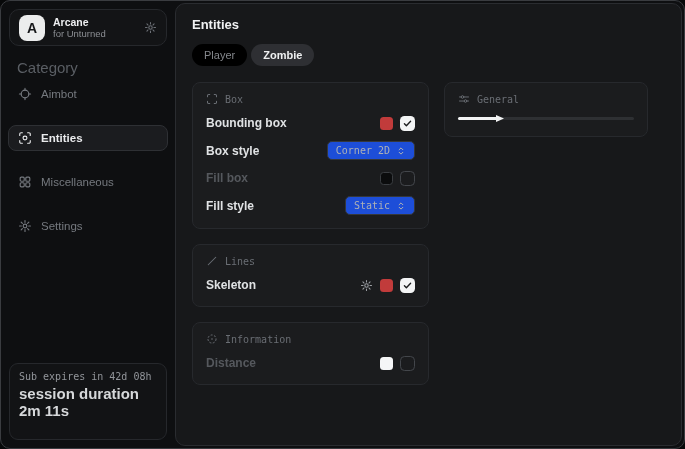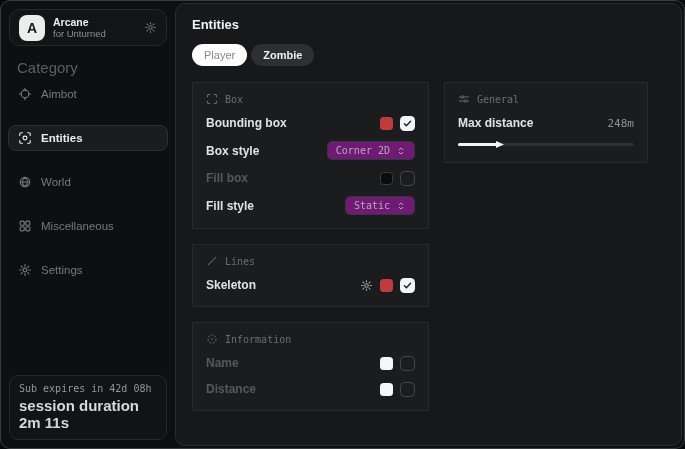--- a/index.html
+++ b/index.html
@@ -29,60 +29,60 @@
   .nav { padding:0 7px; display:flex; flex-direction:column; gap:18px; }
   .nav-item {
     display:flex; align-items:center; gap:9px; height:26px; padding:0 9px;
     border-radius:8px; color:#75797f; font-size:11.5px;
     border:1px solid transparent; cursor:default;
   }
   .nav-item.active { background:#1b1c1f; border-color:#2e3034; color:#e9eaec; font-weight:600; }
   .nav-icon { display:flex; flex:none; }
   .sidebar-footer {
     position:absolute; left:8px; right:8px; bottom:8px;
-    border:1px solid #26282c; border-radius:9px; background:#121315; padding:7px 9px 8px;
+    border:1px solid #26282c; border-radius:9px; background:#121315; padding:7px 9px 20px;
   }
   .footer-expiry { font-family:"DejaVu Sans Mono", monospace; font-size:10px; color:#93969b; }
   .footer-session { font-size:15px; color:#d6d8da; font-weight:700; margin-top:3px; }
   
   .main {
     flex:1; margin:2px 2px 2px 0; border:1px solid #2a2c30; border-radius:10px;
     background:#17181a; padding:13px 16px; position:relative; overflow:hidden;
   }
   .page-title { font-size:13px; font-weight:700; color:#f1f2f3; }
   .tabs { display:flex; gap:4px; margin-top:12px; }
   .tab {
     height:22px; padding:0 12px; border-radius:11px; font-size:11px;
-    display:flex; align-items:center; background:#ffffff; color:#85888d; border:none;
+    display:flex; align-items:center; background:#000000; color:#85888d; border:none;
     font-family:inherit; cursor:default;
   }
   .tab.active { background:#2e2f33; color:#eff0f1; font-weight:600; }
   .content { display:flex; gap:15px; margin-top:16px; align-items:flex-start; }
   .col-left { width:237px; display:flex; flex-direction:column; gap:15px; flex:none; }
   .col-right { width:204px; flex:none;text-align:right; }
-  .card { background:#1b1c1e; border:1px solid #27292d; border-radius:0; padding:10px 13px 13px; }
+  .card { background:#1b1c1e; border:1px solid #27292d; border-radius:8px; padding:10px 13px 13px; }
   .card-header {
     display:flex; align-items:center; gap:7px; color:#6a6e74;
     font-family:"DejaVu Sans Mono", monospace; font-size:10px; margin-bottom:3px;
   }
   .row { display:flex; align-items:center; justify-content:space-between; margin-top:10px; min-height:16px; }
   .row-label { font-size:12px; color:#e0e2e4; font-weight:600; }
   .row-label.dim { color:#55585d; }
   .controls { display:flex; align-items:center; gap:7px; }
   .swatch { width:13px; height:13px; border-radius:3.5px; cursor:default; }
   .swatch.outlined { border:1px solid #3a3d41; }
   .checkbox {
     width:15px; height:15px; border-radius:4.5px; display:flex;
     align-items:center; justify-content:center; cursor:default;
   }
   .checkbox.unchecked { border:1px solid #43464b; background:transparent; }
   .checkbox.checked { background:#f3f4f5; color:#1a1b1d; }
   .dropdown {
     display:flex; align-items:center; gap:6px; height:19px; padding:0 8px;
-    background:#701a75; border:1px solid #34373b; border-radius:5px;
+    background:#1d4ed8; border:1px solid #34373b; border-radius:5px;
     color:#aeb1b5; font-family:"DejaVu Sans Mono", monospace; font-size:10px; cursor:default;
   }
   .gear-btn { color:#696d73; display:flex; cursor:default; }
   .gear-btn.bright { color:#9da0a5; }
   .slider-value { font-family:"DejaVu Sans Mono", monospace; font-size:11px; color:#8e9196; font-weight:400; }
   .slider { margin-top:8px; position:relative; height:10px; cursor:default; }
   .slider-track { position:absolute; top:4px; left:0; right:0; height:3px; border-radius:2px; background:#2e3033; }
   .slider-fill  { position:absolute; top:4px; left:0; height:3px; border-radius:2px; background:#f2f3f4; }
   .slider-thumb { position:absolute; top:1px; margin-left:-3px; line-height:0; }
   svg { display:block; }
@@ -121,29 +121,20 @@
         <span class="nav-label">Aimbot</span>
       </div>
       <div class="nav-item active">
         <span class="nav-icon">
           <svg viewBox="0 0 16 16" width="14" height="14" fill="none" stroke="currentColor" stroke-width="1.3" stroke-linecap="round">
               <path d="M2 5V3.5A1.5 1.5 0 0 1 3.5 2H5M11 2h1.5A1.5 1.5 0 0 1 14 3.5V5M14 11v1.5a1.5 1.5 0 0 1-1.5 1.5H11M5 14H3.5A1.5 1.5 0 0 1 2 12.5V11"></path>
               <circle cx="8" cy="8" r="2.2"></circle>
             </svg>
         </span>
         <span class="nav-label">Entities</span>
-      </div>
-      <div class="nav-item">
-        <span class="nav-icon">
-          <svg viewBox="0 0 16 16" width="14" height="14" fill="none" stroke="currentColor" stroke-width="1.2" stroke-linecap="round">
-              <circle cx="8" cy="8" r="5.4"></circle>
-              <path d="M2.6 8h10.8M8 2.6c-3.8 3.4-3.8 7.4 0 10.8M8 2.6c3.8 3.4 3.8 7.4 0 10.8"></path>
-            </svg>
-        </span>
-        <span class="nav-label">World</span>
       </div>
       <div class="nav-item">
         <span class="nav-icon">
           <svg viewBox="0 0 16 16" width="14" height="14" fill="none" stroke="currentColor" stroke-width="1.3">
               <rect x="2.5" y="2.5" width="4.6" height="4.6" rx="1.2"></rect>
               <rect x="8.9" y="2.5" width="4.6" height="4.6" rx="1.2"></rect>
               <rect x="2.5" y="8.9" width="4.6" height="4.6" rx="1.2"></rect>
               <rect x="8.9" y="8.9" width="4.6" height="4.6" rx="1.2"></rect>
             </svg>
         </span>
@@ -263,27 +254,20 @@
           <div class="card-header">
             <span>
               <svg viewBox="0 0 16 16" width="12" height="12" fill="none" stroke="currentColor" stroke-width="1.3">
                   <circle cx="8" cy="8" r="5.4" stroke-dasharray="2.6 2"></circle>
                   <circle cx="8" cy="8" r="1.1" fill="currentColor" stroke="none"></circle>
                 </svg>
             </span>
             <span>Information</span>
           </div>
 
-          <div class="row">
-            <span class="row-label dim">Name</span>
-            <span class="controls">
-              <span class="swatch" style="background: rgb(245, 246, 247);"></span>
-              <span class="checkbox unchecked"></span>
-            </span>
-          </div>
 
           <div class="row">
             <span class="row-label dim">Distance</span>
             <span class="controls">
               <span class="swatch" style="background: rgb(245, 246, 247);"></span>
               <span class="checkbox unchecked"></span>
             </span>
           </div>
         </div>
 
@@ -295,24 +279,20 @@
             <span>
               <svg viewBox="0 0 16 16" width="12" height="12" fill="none" stroke="currentColor" stroke-width="1.3" stroke-linecap="round">
                   <path d="M2 5.3h12M2 10.7h12"></path>
                   <circle cx="6" cy="5.3" r="1.7" fill="#1b1c1e"></circle>
                   <circle cx="10" cy="10.7" r="1.7" fill="#1b1c1e"></circle>
                 </svg>
             </span>
             <span>General</span>
           </div>
 
-          <div class="row">
-            <span class="row-label">Max distance</span>
-            <span class="slider-value">248m</span>
-          </div>
 
           <div class="slider">
             <span class="slider-track"></span>
             <span class="slider-fill" style="width: 23%;"></span>
             <span class="slider-thumb" style="left: 23%;">
               <svg width="10" height="9" viewBox="0 0 10 9">
                   <path d="M1 1l8 3.5L1 8z" fill="#f2f3f4"></path>
                 </svg>
             </span>
           </div>

